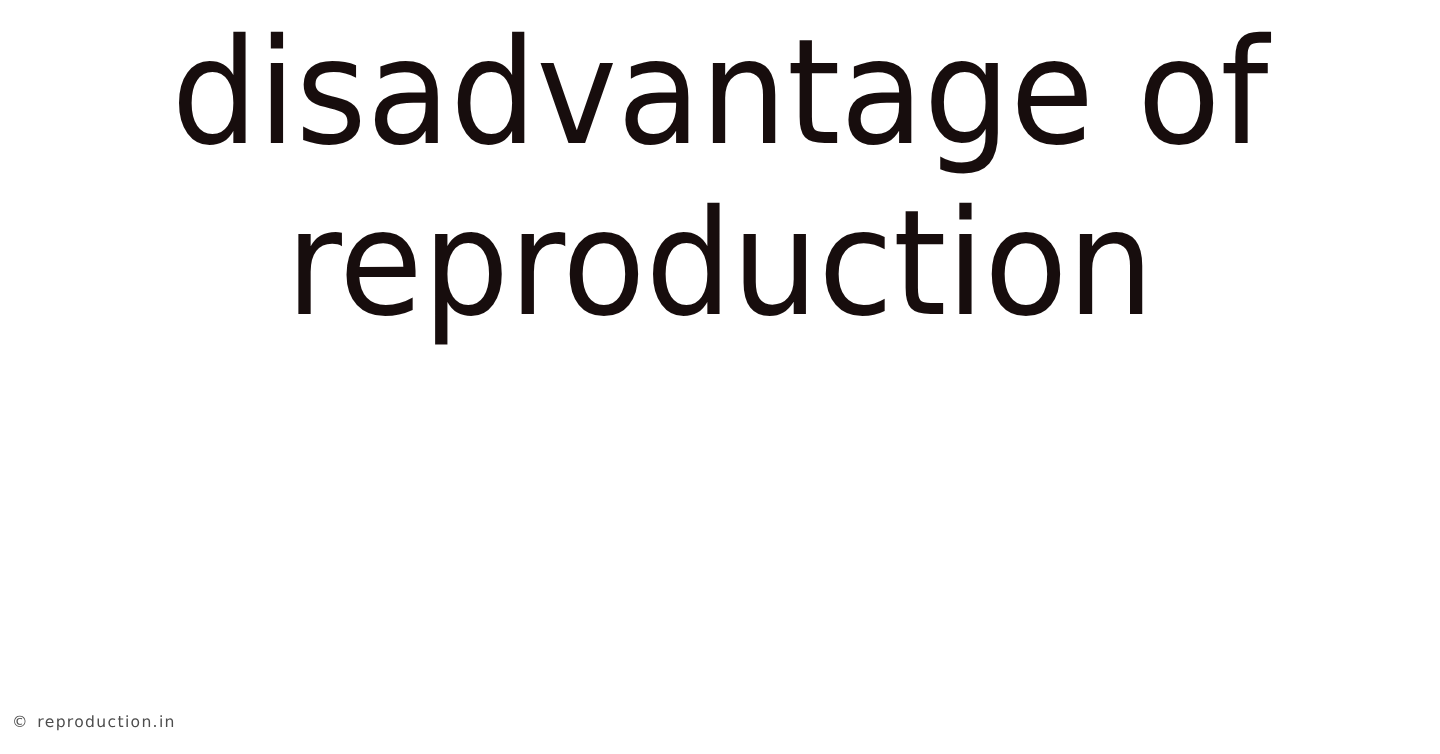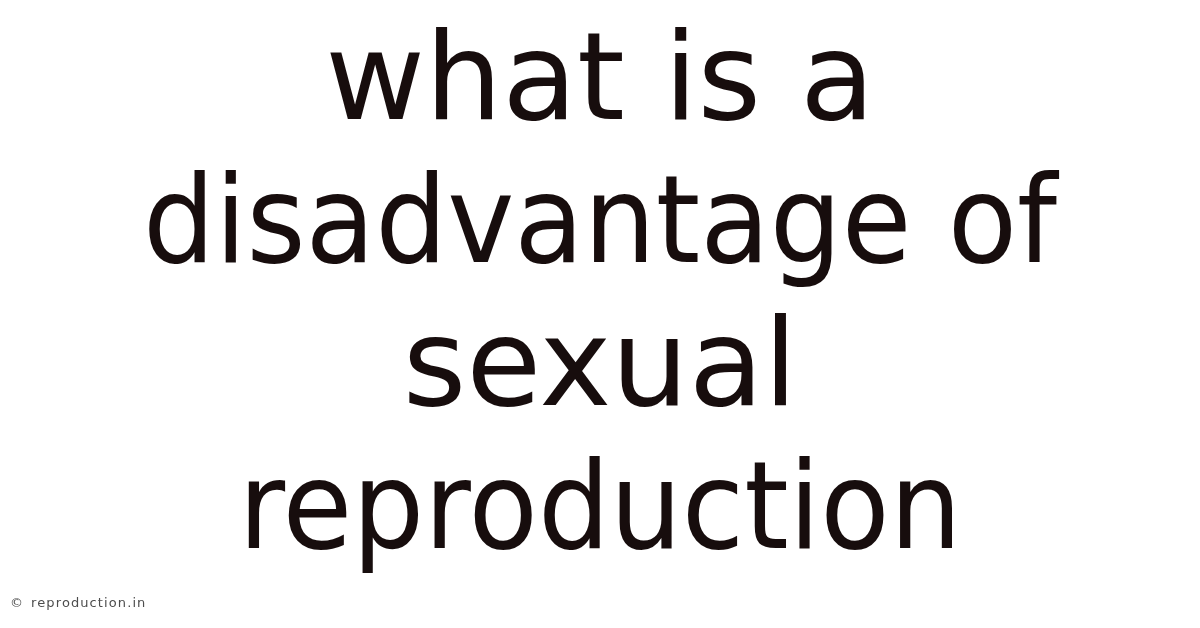--- a/index.html
+++ b/index.html
@@ -87,23 +87,21 @@
     line-height: 14px;
     color: #4d4d4d;
   }
 </style>
 </head>
 <body>
 
 <div class="card">
 
   <div class="headline">
-    <span class="headline-line line-1">what is a</span>
     <span class="headline-line line-2 fit-wide">disadvantage of</span>
-    <span class="headline-line line-3">sexual</span>
     <span class="headline-line line-4 fit-wide">reproduction</span>
   </div>
 
   <div class="watermark">
     <span class="copy-glyph">©</span>
     <span class="site">reproduction.in</span>
   </div>
 
 </div>
 

